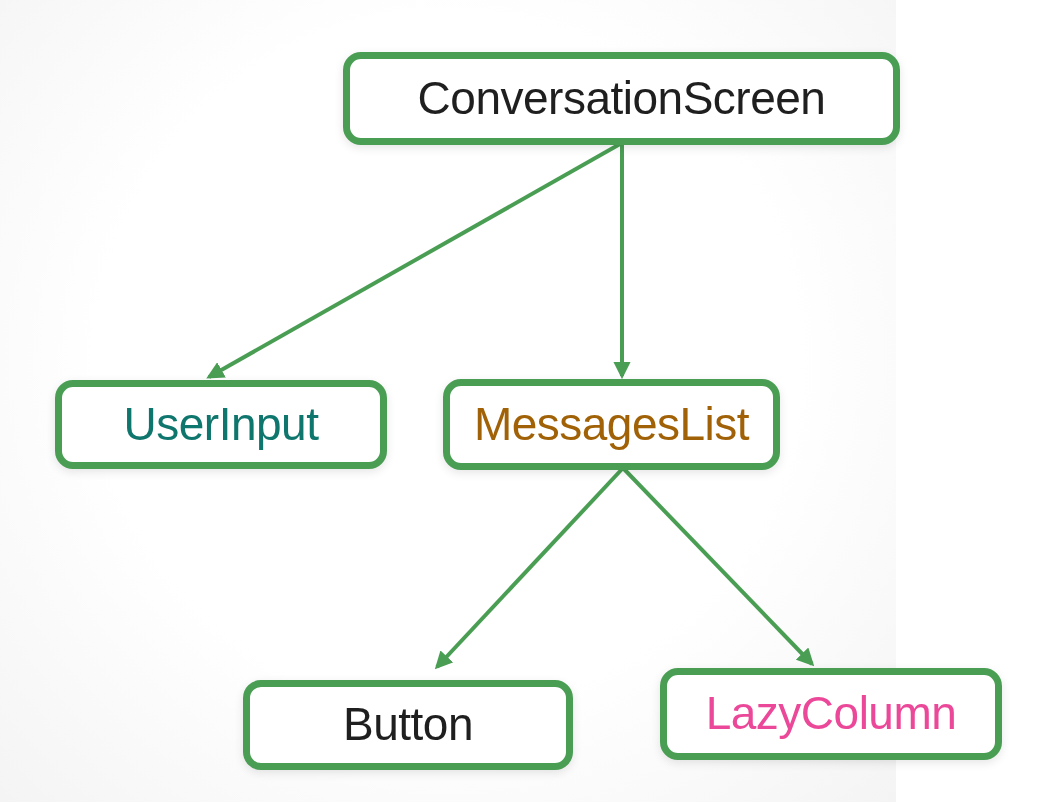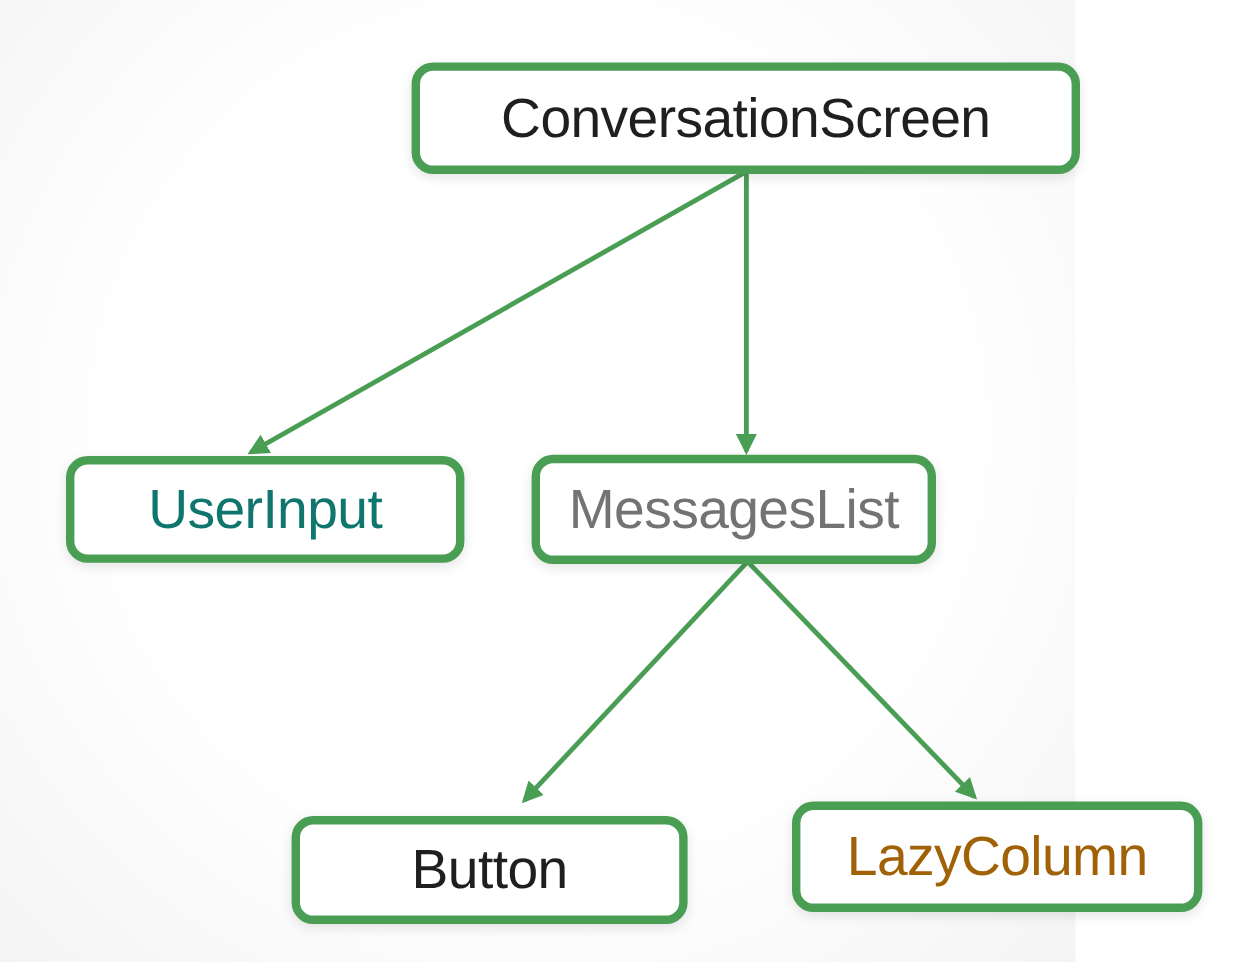--- a/index.html
+++ b/index.html
@@ -65,22 +65,22 @@
       </g>
   </svg>
   <div>
       <div class="node" style="left: 343px; top: 52px; width: 557px; height: 93px; border-color: rgb(74, 158, 84); background: rgb(255, 255, 255);">
         <span class="node-label" style="color: rgb(31, 31, 31);">ConversationScreen</span>
       </div>
       <div class="node" style="left: 55px; top: 380px; width: 332px; height: 89px; border-color: rgb(74, 158, 84); background: rgb(255, 255, 255);">
         <span class="node-label" style="color: #0f766e;">UserInput</span>
       </div>
       <div class="node" style="left: 443px; top: 379px; width: 337px; height: 91px; border-color: rgb(74, 158, 84); background: rgb(255, 255, 255);">
-        <span class="node-label" style="color: #737373;">MessagesList</span>
+        <span class="node-label" style="color: #a16207;">MessagesList</span>
       </div>
       <div class="node" style="left: 243px; top: 680px; width: 330px; height: 90px; border-color: rgb(74, 158, 84); background: rgb(255, 255, 255);">
         <span class="node-label" style="color: rgb(31, 31, 31);">Button</span>
       </div>
       <div class="node" style="left: 660px; top: 668px; width: 342px; height: 92px; border-color: rgb(74, 158, 84); background: rgb(255, 255, 255);">
-        <span class="node-label" style="color: #a16207;">LazyColumn</span>
+        <span class="node-label" style="color: #ec4899;">LazyColumn</span>
       </div>
     </div>
 </div>
 
 </body></html>

